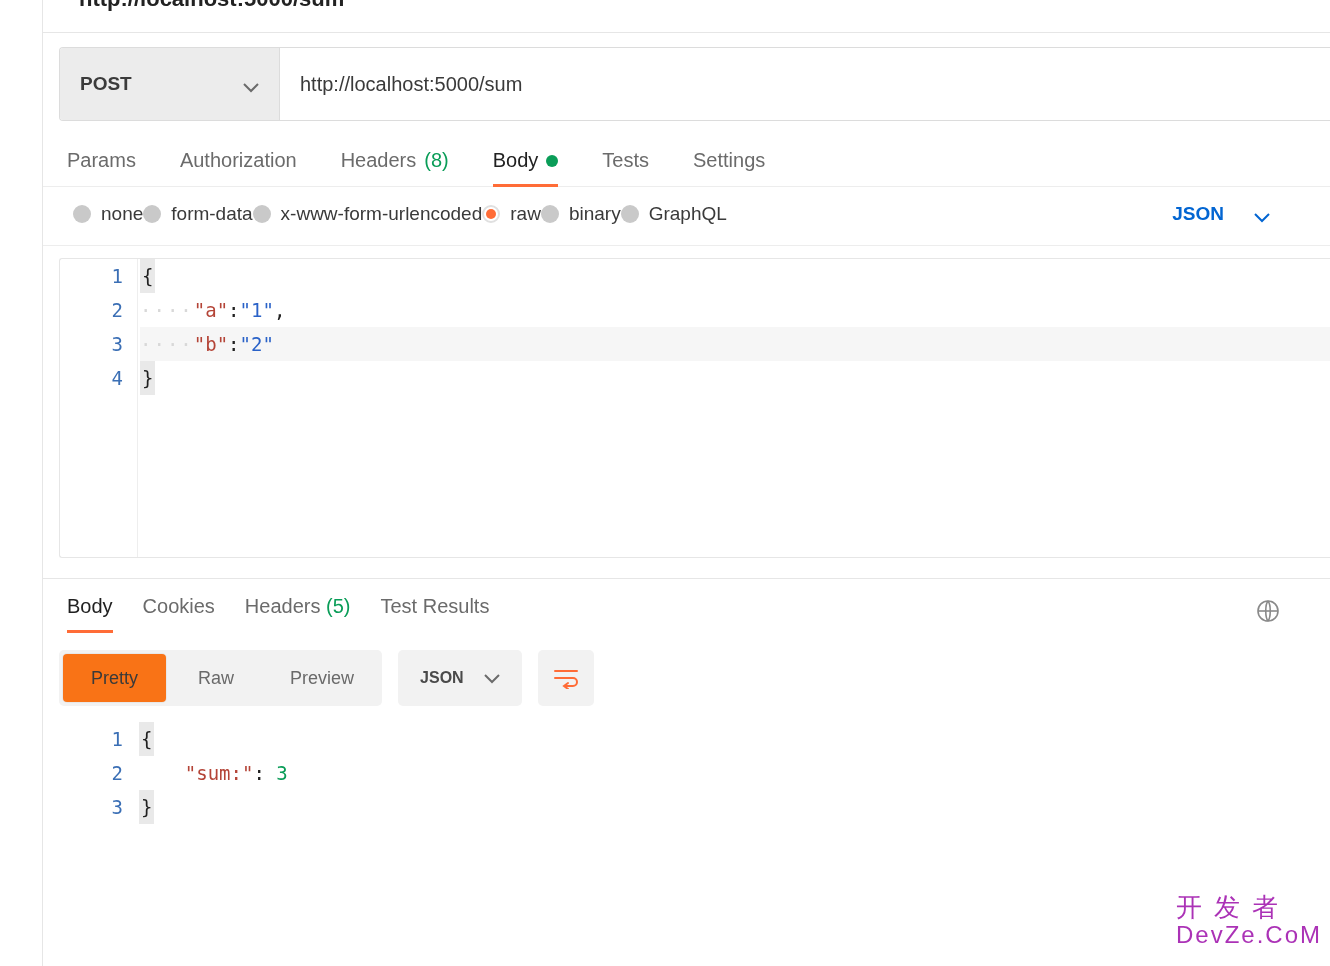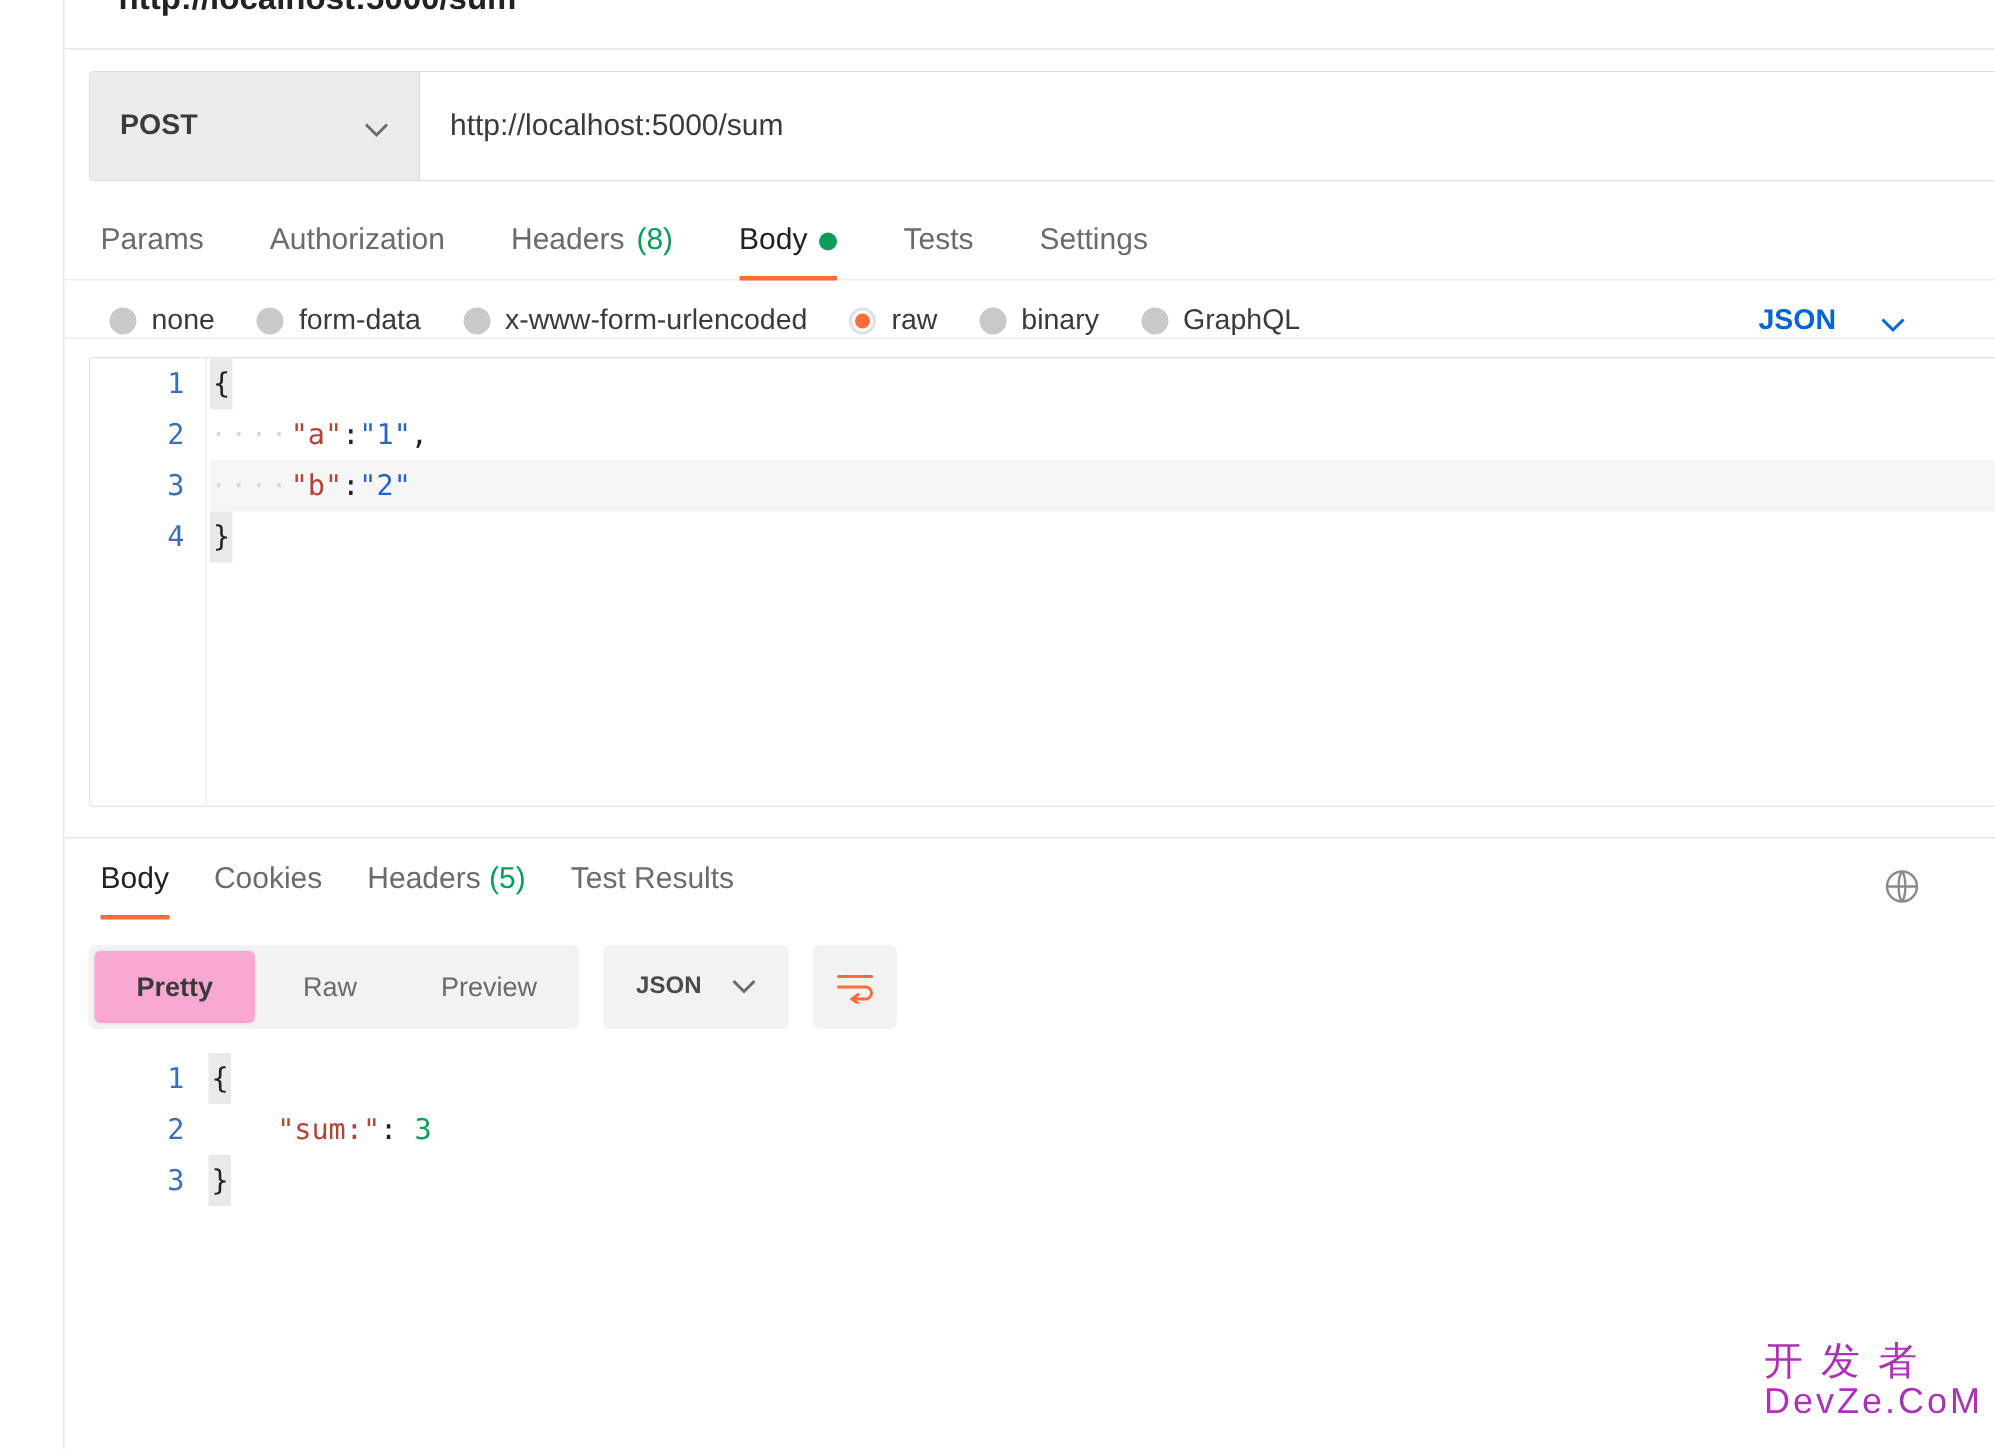--- a/index.html
+++ b/index.html
@@ -87,22 +87,21 @@
   }
   .tab .count { color: #0a9d58; }
   .green-dot {
     width: 12px; height: 12px; border-radius: 50%;
     background: #0a9d58;
     display: inline-block;
   }
   .body-type-row {
     display: flex;
     align-items: center;
-    gap: 28px;
-    padding: 16px 0 0 30px;
+    padding: 16px 0 20px 30px;
     border-bottom: 1px solid #ededed;
     font-size: 19px;
     color: #3a3a3a;
   }
   .radio-opt {
     display: flex;
     align-items: center;
     gap: 10px;
     cursor: pointer;
   }
@@ -206,23 +205,23 @@
   }
   .seg {
     padding: 0 28px;
     display: flex;
     align-items: center;
     font-size: 18px;
     color: #6a6a6a;
     cursor: pointer;
   }
   .seg.active {
-    background: #f9a8d4;
+    background: #f97316;
     color: #3a3a3a;
-    font-weight: 700;
+    font-weight: 400;
     margin: 4px;
     border-radius: 4px;
     box-shadow: 0 0 0 1px rgba(0,0,0,0.04);
   }
   .small-dd {
     height: 56px;
     background: #f2f2f2;
     border-radius: 5px;
     display: flex;
     align-items: center;

